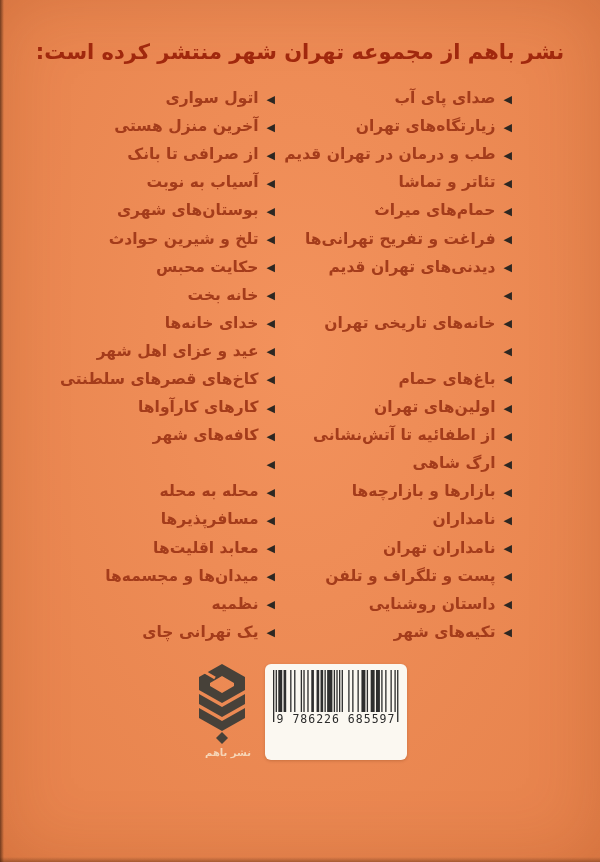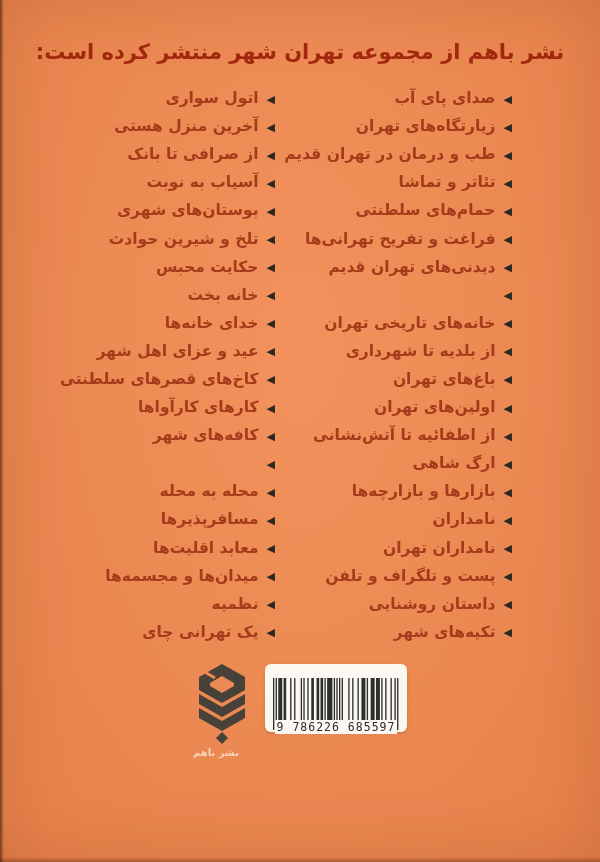--- a/index.html
+++ b/index.html
@@ -47,30 +47,30 @@
     transform:translateY(1px);
   }
   .label{
     font-size:15.5px; font-weight:bold; color:var(--item);
   }
   .bottom{
     position:absolute; top:664px; left:0; right:0;
     display:flex; direction:ltr; justify-content:center;
     align-items:flex-start; gap:14px;
   }
-  .logo-block{width:58px; text-align:left;}
+  .logo-block{width:58px; text-align:right;}
   .logo-block svg{display:block; margin:0 auto;}
   .publisher-name{
     margin-top:3px; font-size:10px; font-weight:bold; color:var(--caption);
     direction:rtl;
   }
   .barcode-box{
-    width:142px; height:68px; background:var(--barcode-bg); border-radius:6px;
+    width:142px; height:96px; background:var(--barcode-bg); border-radius:6px;
     display:flex; flex-direction:column; align-items:center;
-    padding-top:14px; box-shadow:0 1px 3px rgba(100,40,10,0.25);
+    padding-top:6px; box-shadow:0 1px 3px rgba(100,40,10,0.25);
   }
   .bars{height:52px;}
   .barcode-number{
     direction:ltr; font-family:"DejaVu Sans Mono","Liberation Mono",monospace;
     font-size:11.5px; color:#2b2b2b; letter-spacing:1px; margin-top:-10px;
     background:var(--barcode-bg); padding:0 2px; position:relative;
   }
 </style>
 </head>
 <body>
@@ -92,44 +92,43 @@
         <div class="item">
           <span class="bullet">◀</span>
           <span class="label">طب و درمان در تهران قدیم</span>
         </div>
         <div class="item">
           <span class="bullet">◀</span>
           <span class="label">تئاتر و تماشا</span>
         </div>
         <div class="item">
           <span class="bullet">◀</span>
-          <span class="label">حمام‌های سلطنتی</span>
+          <span class="label">حمام‌های میراث</span>
         </div>
         <div class="item">
           <span class="bullet">◀</span>
           <span class="label">فراغت و تفریح تهرانی‌ها</span>
         </div>
         <div class="item">
           <span class="bullet">◀</span>
           <span class="label">دیدنی‌های تهران قدیم</span>
         </div>
         <div class="item">
           <span class="bullet">◀</span>
         </div>
         <div class="item">
           <span class="bullet">◀</span>
           <span class="label">خانه‌های تاریخی تهران</span>
         </div>
         <div class="item">
           <span class="bullet">◀</span>
-          <span class="label">از بلدیه تا شهرداری</span>
-        </div>
-        <div class="item">
-          <span class="bullet">◀</span>
-          <span class="label">باغ‌های تهران</span>
+        </div>
+        <div class="item">
+          <span class="bullet">◀</span>
+          <span class="label">باغ‌های حمام</span>
         </div>
         <div class="item">
           <span class="bullet">◀</span>
           <span class="label">اولین‌های تهران</span>
         </div>
         <div class="item">
           <span class="bullet">◀</span>
           <span class="label">از اطفائیه تا آتش‌نشانی</span>
         </div>
         <div class="item">

